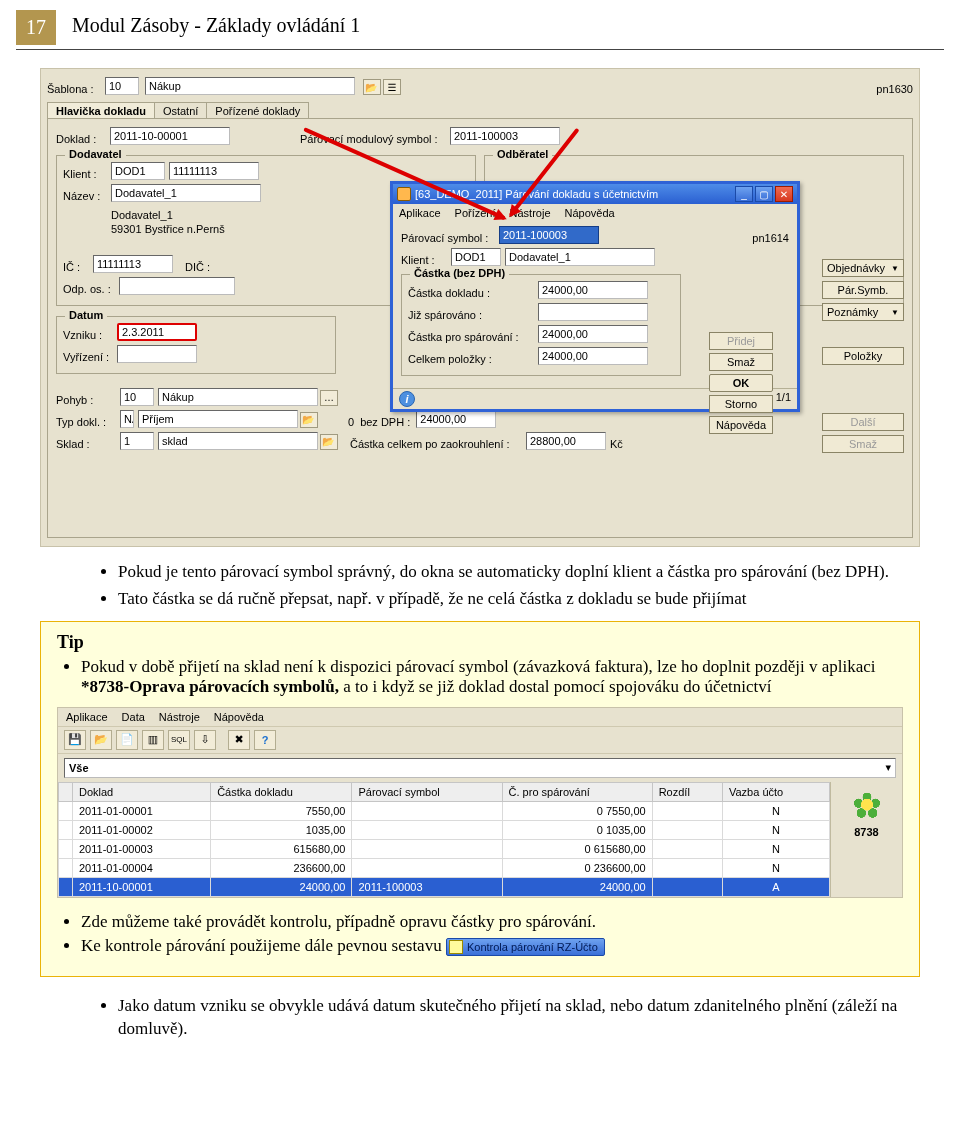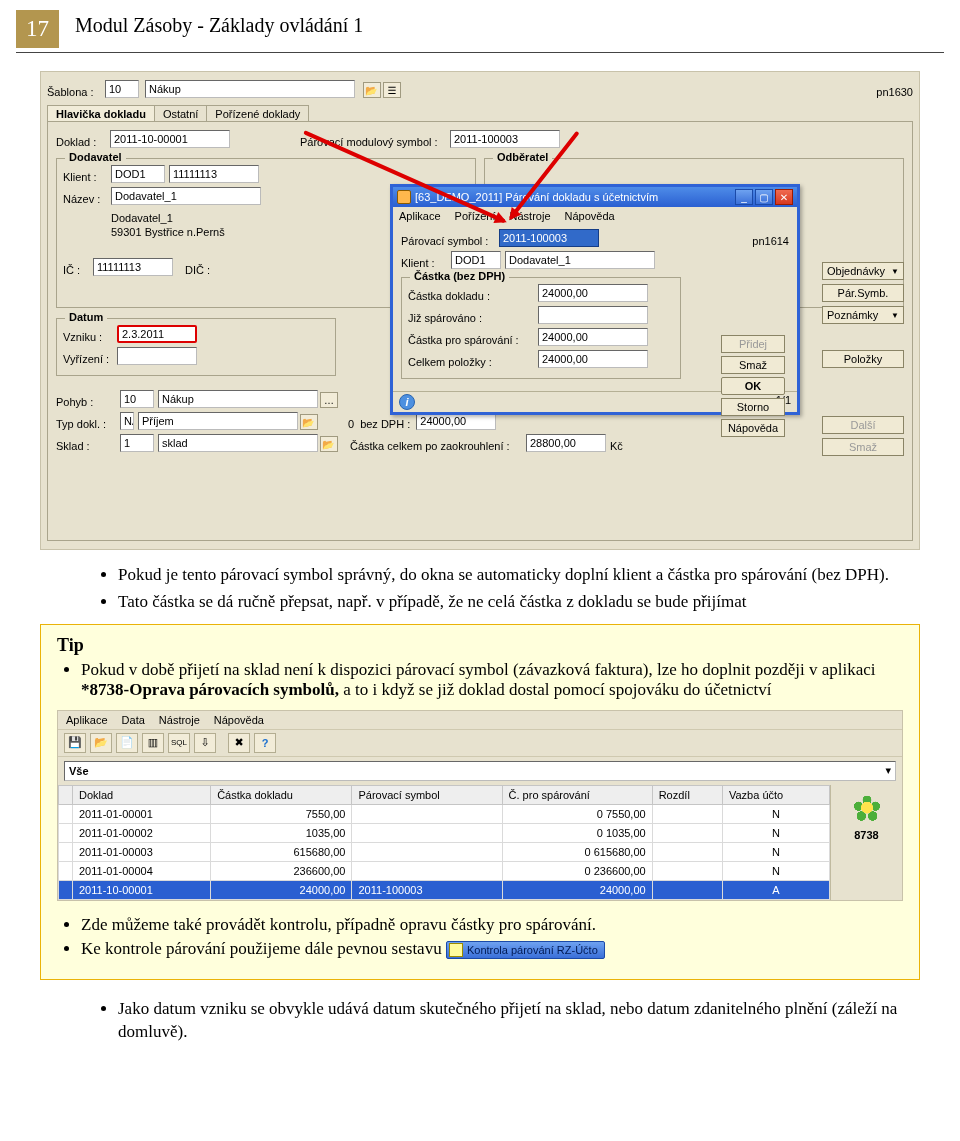--- a/index.html
+++ b/index.html
@@ -12,21 +12,21 @@
     width: 960px;
   }
   .page-header {
     display: flex;
     align-items: flex-start;
     padding: 10px 16px 4px 16px;
   }
   .page-number {
     background: #b3964f;
     color: #fff;
-    font-size: 23px;
+    font-size: 20px;
     padding: 6px 10px;
     margin-right: 16px;
     font-family: "Times New Roman", serif;
   }
   .page-title {
     font-size: 20px;
     padding-top: 4px;
   }
   .header-rule {
     border: none;
@@ -146,21 +146,21 @@
   }
   .dlg-title .wbtns { display:flex; gap:2px; }
   .dlg-title .wbtn {
     width:18px; height:16px; background: linear-gradient(#6ea2f0,#3a6fd8);
     border:1px solid #1b4aa8; display:inline-flex; align-items:center; justify-content:center; color:#fff; font-size:10px;
   }
   .dlg-title .wbtn.close { background: linear-gradient(#f06a50,#d63820); border-color:#9c1a00; }
   .dlg-menubar { display:flex; gap:14px; padding:3px 6px; font-size:11px; }
   .dlg-body { padding: 4px 8px 8px 8px; position:relative; }
   .dlg .btncol {
-    position:absolute; right:12px; top:110px;
+    position:absolute; right:24px; top:110px;
     display:flex; flex-direction:column; gap:3px;
   }
   .dlg .btncol .winbtn { min-width: 64px; }
   .dlg-status { display:flex; justify-content:space-between; padding:2px 6px; border-top:1px solid #b5b095; font-size:11px; }
   .info-icon {
     width:16px; height:16px; border-radius:50%;
     background:#4d90e0; color:#fff; font-weight:bold; font-style:italic;
     display:inline-flex; align-items:center; justify-content:center; font-size:11px;
     border:1px solid #2a65b0;
   }
@@ -299,20 +299,24 @@
         </div>
         <div style="margin:6px 0 0 48px; line-height:1.3">
           <div>Dodavatel_1</div>
           <div>59301  Bystřice n.Pernš</div>
         </div>
         <div class="rowf" style="margin-top:18px">
           <span class="lbl" style="width:30px">IČ :</span>
           <span class="inp" style="width:80px">11111113</span>
           <span style="width:12px"></span>
           <span class="lbl" style="width:34px">DIČ :</span>
+        </div>
+        <div class="rowf" style="margin-top:4px">
+          <span class="lbl" style="width:56px">Odp. os. :</span>
+          <span class="inp" style="width:116px"></span>
         </div>
       </div>
       <div class="fieldset" style="flex:1; min-height:150px">
         <span class="legend">Odběratel</span>
       </div>
     </div>
 
     <div class="fieldset" style="width:280px; margin-top:6px">
       <span class="legend">Datum</span>
       <div class="rowf">

